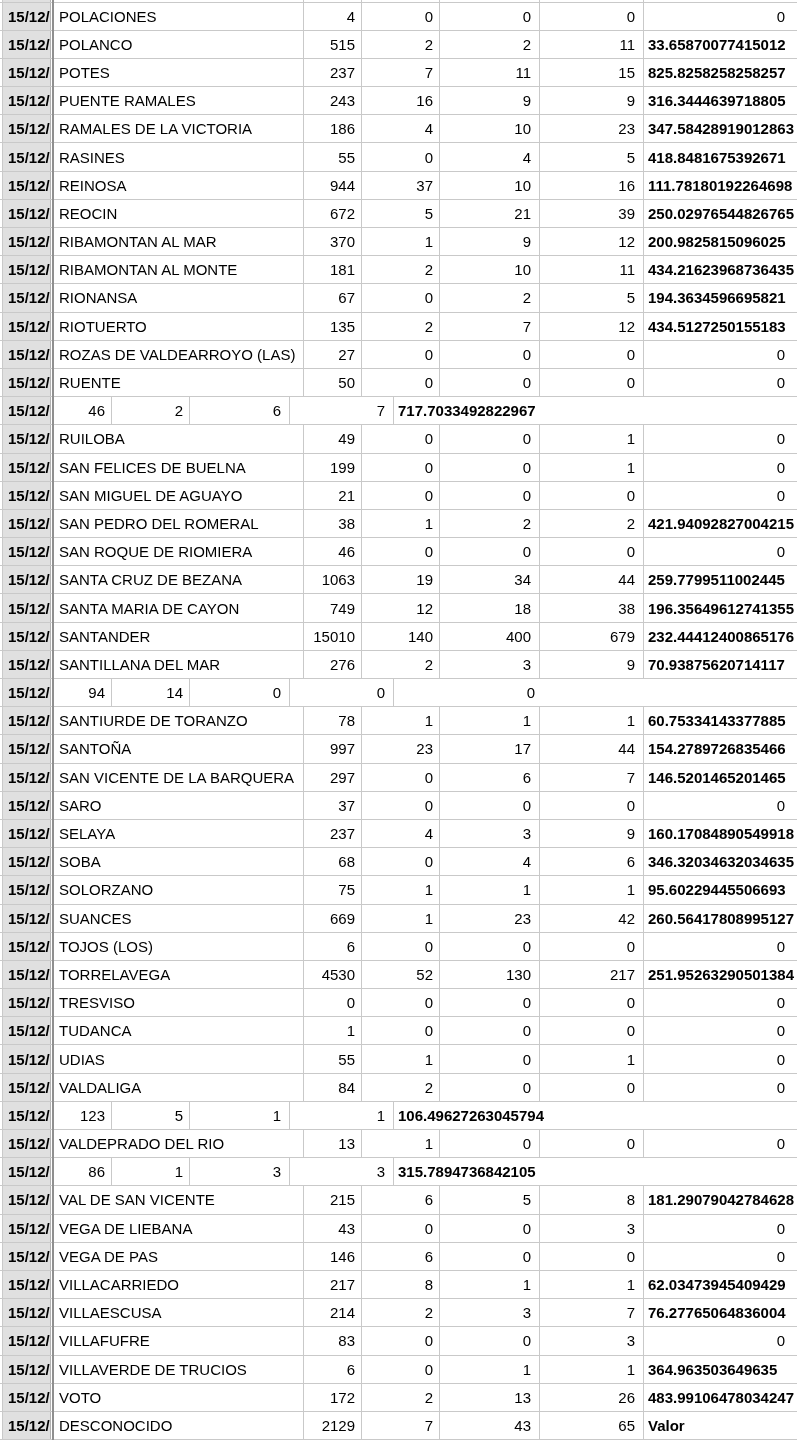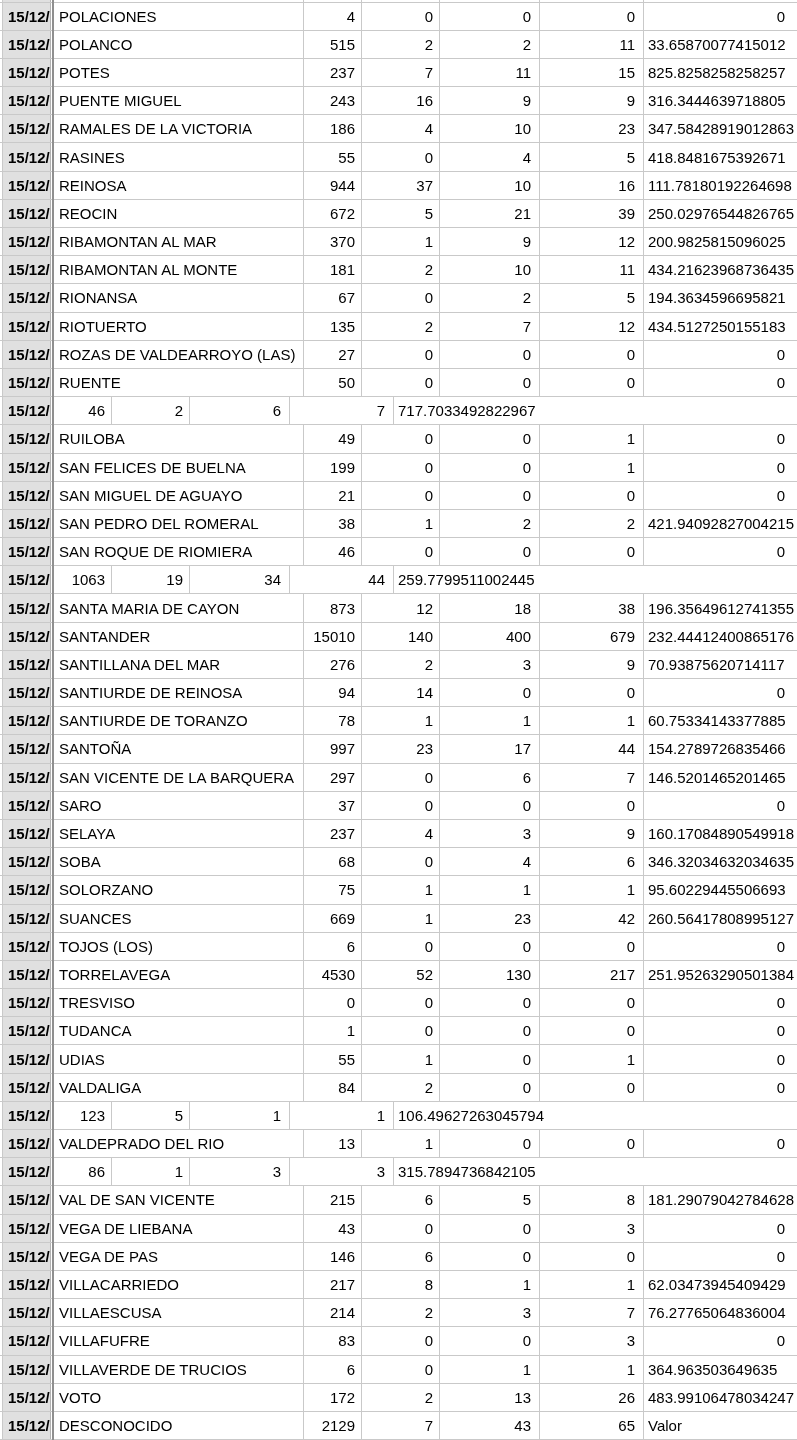--- a/index.html
+++ b/index.html
@@ -60,21 +60,21 @@
   .c-n1    { flex: 0 0 78px;  padding-right: 6px; }
   .c-n2    { flex: 0 0 100px; padding-right: 8px; }
   .c-n3    { flex: 0 0 104px; padding-right: 8px; }
   .c-val {
     flex: 0 0 153px;
     border-right: none;
     padding-left: 4px;
     padding-right: 12px;
   }
   .c-val.val-right { justify-content: flex-end; }
-  .c-val.val-left  { justify-content: flex-start; }
+  .c-val.val-left  { justify-content: flex-start; font-weight: bold; }
   #pane-divider {
     position: absolute;
     left: 52px;
     top: 0;
     width: 2px;
     height: 1440px;
     background: #8f8f8f;
     z-index: 5;
   }
 </style>
@@ -122,21 +122,21 @@
     <div class="cell c-num c-count rowcell">237</div>
     <div class="cell c-num c-n1 rowcell">7</div>
     <div class="cell c-num c-n2 rowcell">11</div>
     <div class="cell c-num c-n3 rowcell">15</div>
     <div class="cell c-val rowcell val-left">825.8258258258257</div>
   </div>
 
   <div class="row">
     <div class="cell c-date">15/12/</div>
     <div class="c-divgap"></div>
-    <div class="cell c-name rowcell">PUENTE MIGUEL</div>
+    <div class="cell c-name rowcell">PUENTE RAMALES</div>
     <div class="cell c-num c-count rowcell">243</div>
     <div class="cell c-num c-n1 rowcell">16</div>
     <div class="cell c-num c-n2 rowcell">9</div>
     <div class="cell c-num c-n3 rowcell">9</div>
     <div class="cell c-val rowcell val-left">316.3444639718805</div>
   </div>
 
   <div class="row">
     <div class="cell c-date">15/12/</div>
     <div class="c-divgap"></div>
@@ -308,32 +308,33 @@
     <div class="cell c-num c-count rowcell">46</div>
     <div class="cell c-num c-n1 rowcell">0</div>
     <div class="cell c-num c-n2 rowcell">0</div>
     <div class="cell c-num c-n3 rowcell">0</div>
     <div class="cell c-val rowcell val-right">0</div>
   </div>
 
   <div class="row">
     <div class="cell c-date">15/12/</div>
     <div class="c-divgap"></div>
+    <div class="cell c-name rowcell">SANTA CRUZ DE BEZANA</div>
     <div class="cell c-num c-count rowcell">1063</div>
     <div class="cell c-num c-n1 rowcell">19</div>
     <div class="cell c-num c-n2 rowcell">34</div>
     <div class="cell c-num c-n3 rowcell">44</div>
     <div class="cell c-val rowcell val-left">259.7799511002445</div>
   </div>
 
   <div class="row">
     <div class="cell c-date">15/12/</div>
     <div class="c-divgap"></div>
     <div class="cell c-name rowcell">SANTA MARIA DE CAYON</div>
-    <div class="cell c-num c-count rowcell">873</div>
+    <div class="cell c-num c-count rowcell">749</div>
     <div class="cell c-num c-n1 rowcell">12</div>
     <div class="cell c-num c-n2 rowcell">18</div>
     <div class="cell c-num c-n3 rowcell">38</div>
     <div class="cell c-val rowcell val-left">196.35649612741355</div>
   </div>
 
   <div class="row">
     <div class="cell c-date">15/12/</div>
     <div class="c-divgap"></div>
     <div class="cell c-name rowcell">SANTANDER</div>
@@ -351,21 +352,20 @@
     <div class="cell c-num c-count rowcell">276</div>
     <div class="cell c-num c-n1 rowcell">2</div>
     <div class="cell c-num c-n2 rowcell">3</div>
     <div class="cell c-num c-n3 rowcell">9</div>
     <div class="cell c-val rowcell val-left">70.93875620714117</div>
   </div>
 
   <div class="row">
     <div class="cell c-date">15/12/</div>
     <div class="c-divgap"></div>
-    <div class="cell c-name rowcell">SANTIURDE DE REINOSA</div>
     <div class="cell c-num c-count rowcell">94</div>
     <div class="cell c-num c-n1 rowcell">14</div>
     <div class="cell c-num c-n2 rowcell">0</div>
     <div class="cell c-num c-n3 rowcell">0</div>
     <div class="cell c-val rowcell val-right">0</div>
   </div>
 
   <div class="row">
     <div class="cell c-date">15/12/</div>
     <div class="c-divgap"></div>

